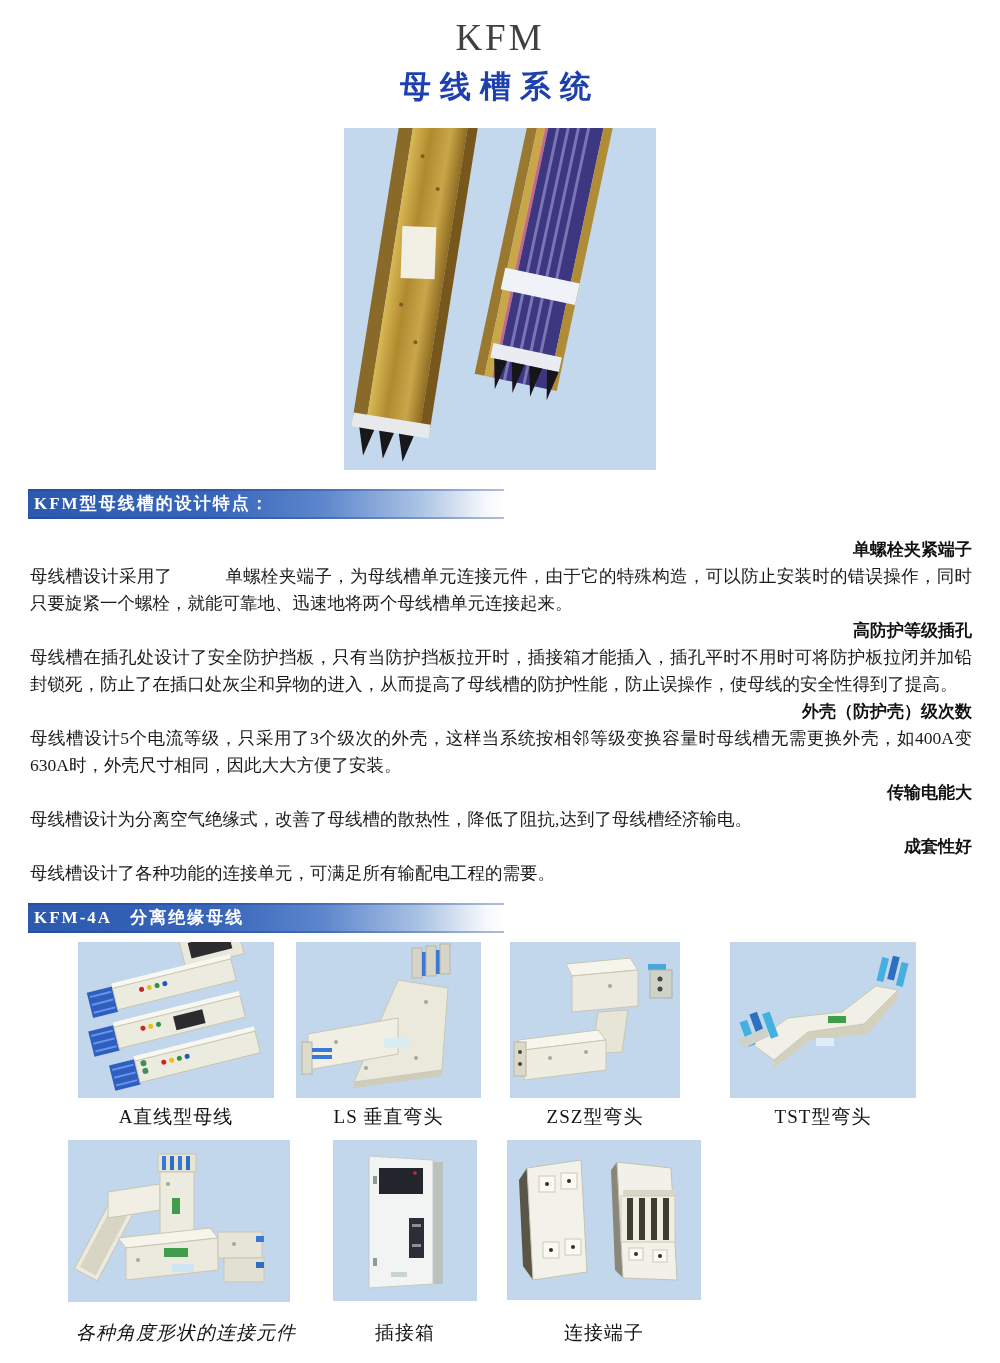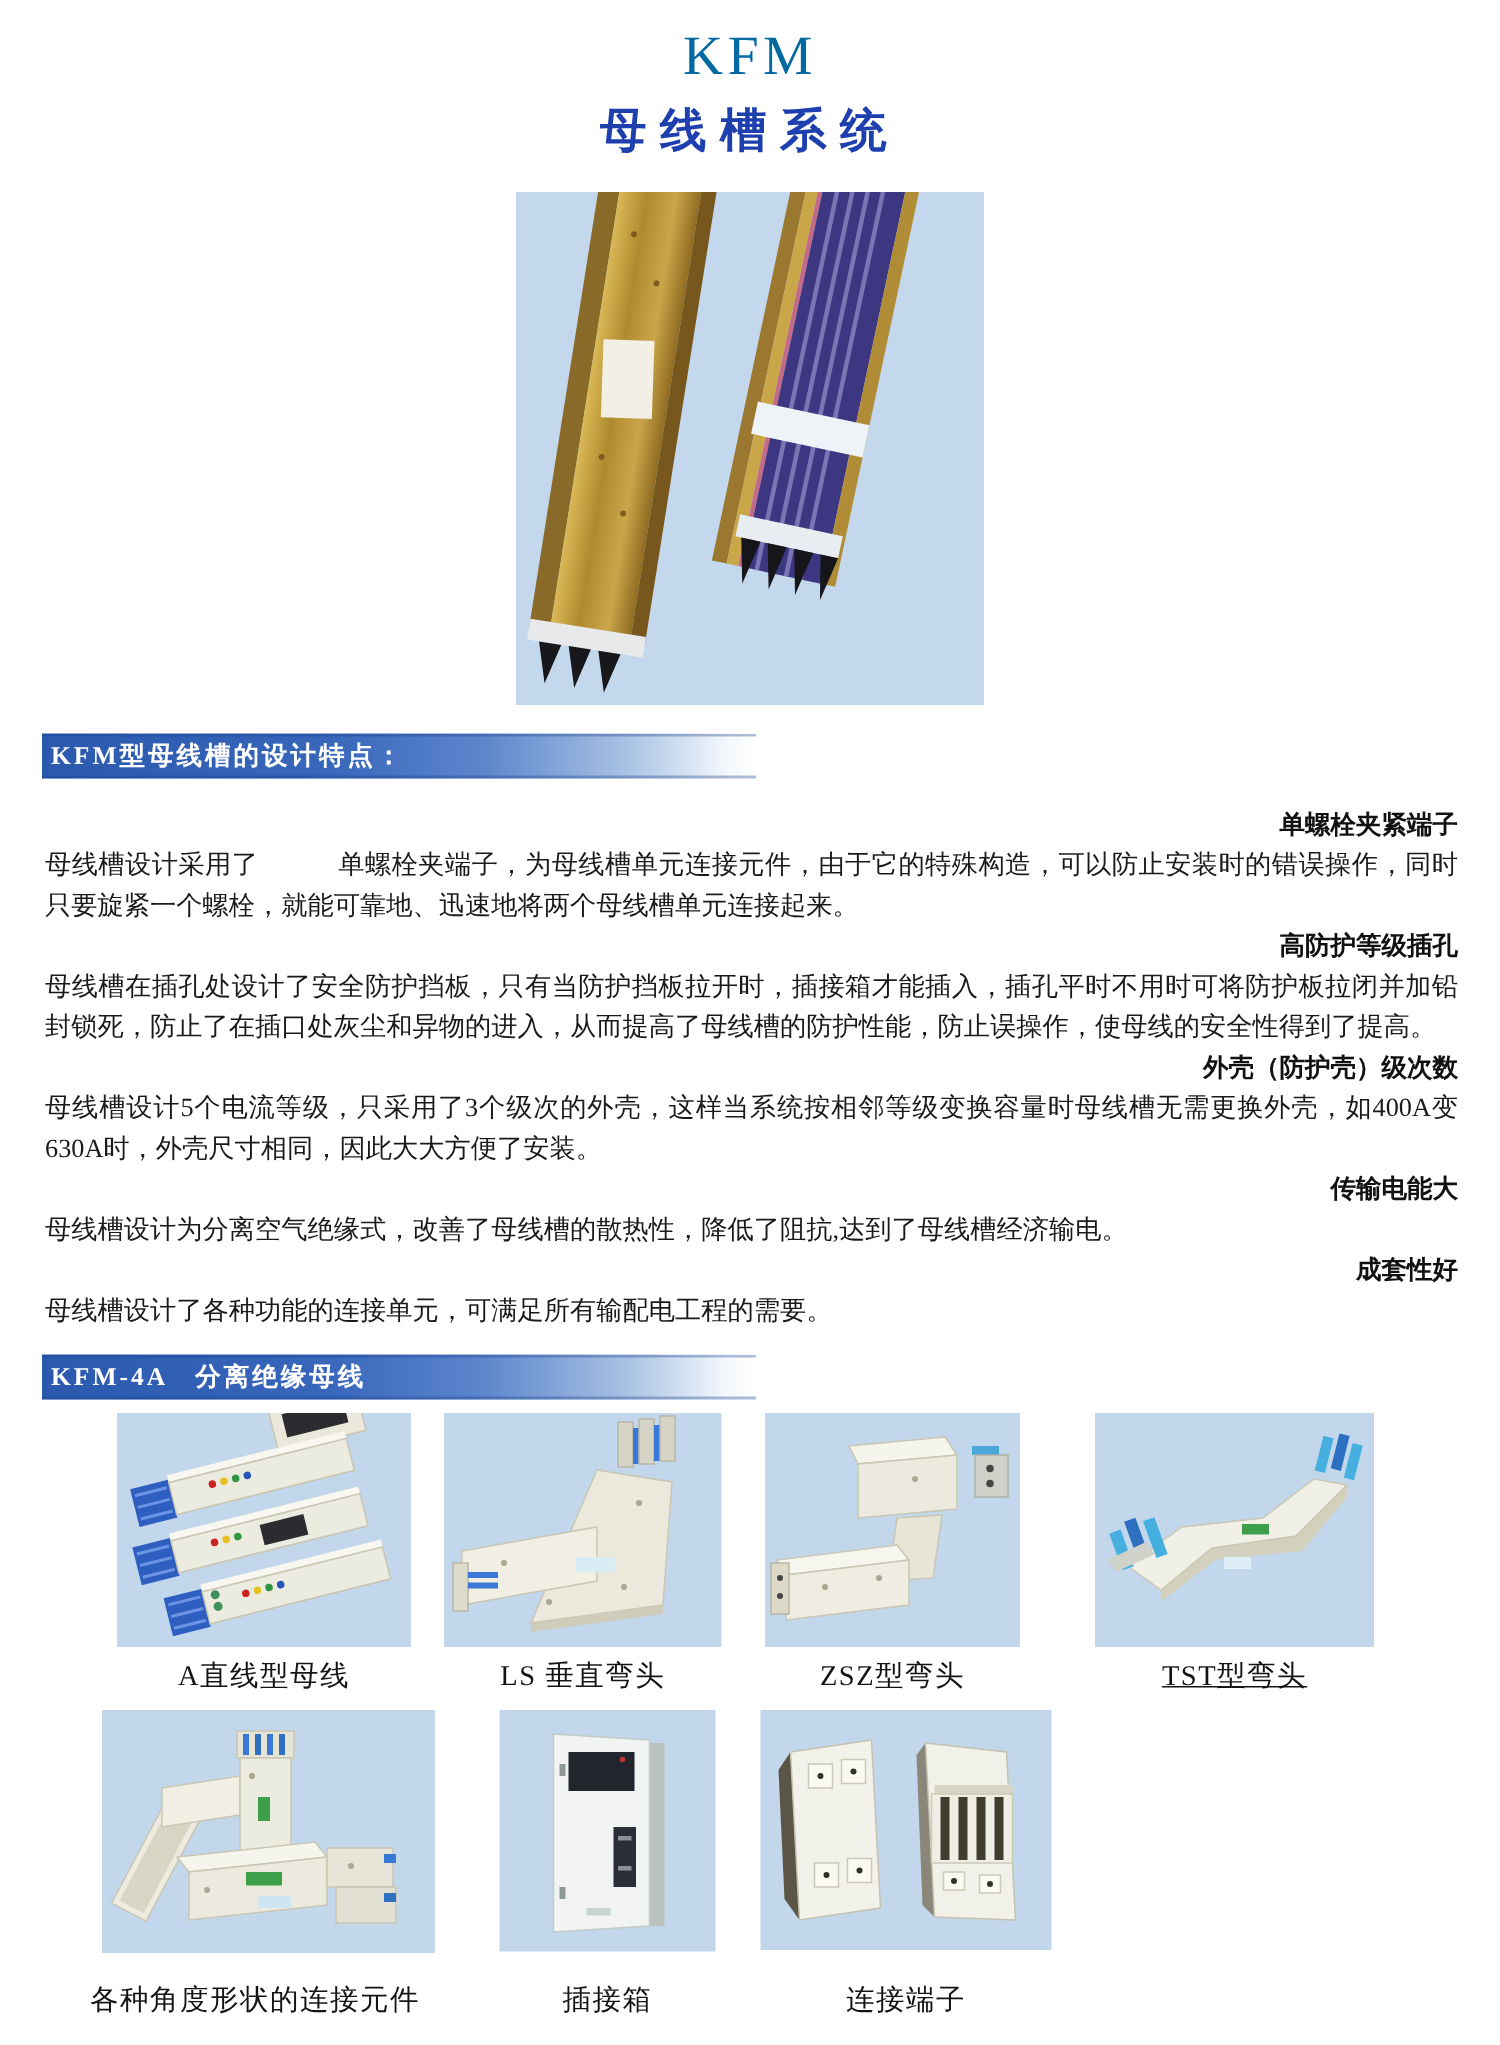--- a/index.html
+++ b/index.html
@@ -1,20 +1,20 @@
 <!DOCTYPE html>
 <html><head>
 <meta charset="utf-8">
 <style>
   html,body{margin:0;padding:0;background:#ffffff;}
   .page{position:relative;width:1000px;height:1363px;background:#ffffff;overflow:hidden;
         font-family:"Liberation Serif","DejaVu Serif",serif;color:#1a1a1a;}
 
   .title-en{position:absolute;top:16px;left:0;width:100%;text-align:center;
-            font-size:37px;letter-spacing:3px;color:#0369a1;}
+            font-size:37px;letter-spacing:3px;color:#404040;}
   .title-cn{position:absolute;top:66px;left:0;width:100%;text-align:center;
             font-size:31px;font-weight:bold;letter-spacing:9px;color:#1e3fae;}
 
   .main-photo{position:absolute;left:344px;top:128px;width:312px;height:342px;background:#c3d8ec;}
 
   .sec-hdr{position:absolute;left:28px;height:30px;line-height:30px;padding-left:6px;
            width:470px;color:#ffffff;font-size:17px;font-weight:bold;letter-spacing:2px;
            background:linear-gradient(90deg,#2b59ae 0%,#3866bb 40%,#5d86cc 62%,#a9c2e4 82%,#f4f8fc 96%,#ffffff 100%);
            box-shadow:inset 0 2px 0 rgba(23,62,140,.35), inset 0 -2px 0 rgba(23,62,140,.35);}
   .sec-hdr1{top:489px;}
@@ -197,21 +197,21 @@
           <rect x="158" y="14" width="7" height="24" fill="#2d6fc0"></rect>
           <rect x="168" y="18" width="7" height="24" fill="#45b0e0"></rect>
         </g>
       <rect x="98" y="74" width="18" height="7" fill="#3f9e4a"></rect>
       <rect x="86" y="96" width="18" height="8" fill="#ddeef6"></rect>
     </svg>
   </div>
   <div class="cap" style="left:78px;top:1104px;width:196px;">A直线型母线</div>
   <div class="cap" style="left:296px;top:1104px;width:185px;">LS 垂直弯头</div>
   <div class="cap" style="left:510px;top:1104px;width:170px;">ZSZ型弯头</div>
-  <div class="cap" style="left:730px;top:1104px;width:186px;text-decoration:underline;">TST型弯头</div>
+  <div class="cap" style="left:730px;top:1104px;width:186px;">TST型弯头</div>
 
   <div class="thumb" style="left:68px;top:1140px;width:222px;height:162px;">
     <svg width="222" height="162" viewBox="0 0 222 162">
       <g transform="rotate(28 45 105)">
           <rect x="22" y="60" width="26" height="84" fill="#edebdf" stroke="#c9c6b3"></rect>
           <rect x="26" y="64" width="18" height="76" fill="#d8d5c4"></rect>
         </g>
       <polygon points="40,52 92,44 92,70 40,78" fill="#f1efe4" stroke="#c9c6b3"></polygon>
       <rect x="90" y="14" width="38" height="18" fill="#e6e4d6" stroke="#c9c6b3"></rect>
       <rect x="94" y="16" width="4" height="14" fill="#3a78d8"></rect>
@@ -266,17 +266,17 @@
       <rect x="120" y="58" width="6" height="42" fill="#403c30"></rect>
         <rect x="132" y="58" width="6" height="42" fill="#403c30"></rect>
         <rect x="144" y="58" width="6" height="42" fill="#403c30"></rect>
         <rect x="156" y="58" width="6" height="42" fill="#403c30"></rect>
       <rect x="122" y="108" width="14" height="12" fill="#faf9f2" stroke="#ccc9b8"></rect>
         <circle cx="129" cy="114" r="2" fill="#33302a"></circle>
       <rect x="146" y="110" width="14" height="12" fill="#faf9f2" stroke="#ccc9b8"></rect>
         <circle cx="153" cy="116" r="2" fill="#33302a"></circle>
     </svg>
   </div>
-  <div class="cap" style="left:40px;top:1320px;width:260px;">各种角度形状的连接元件</div>
+  <div class="cap" style="left:56px;top:1320px;width:260px;font-style:italic;">各种角度形状的连接元件</div>
   <div class="cap" style="left:333px;top:1320px;width:144px;text-align:center;">插接箱</div>
   <div class="cap" style="left:507px;top:1320px;width:194px;">连接端子</div>
 
 </div>
 
 </body></html>

